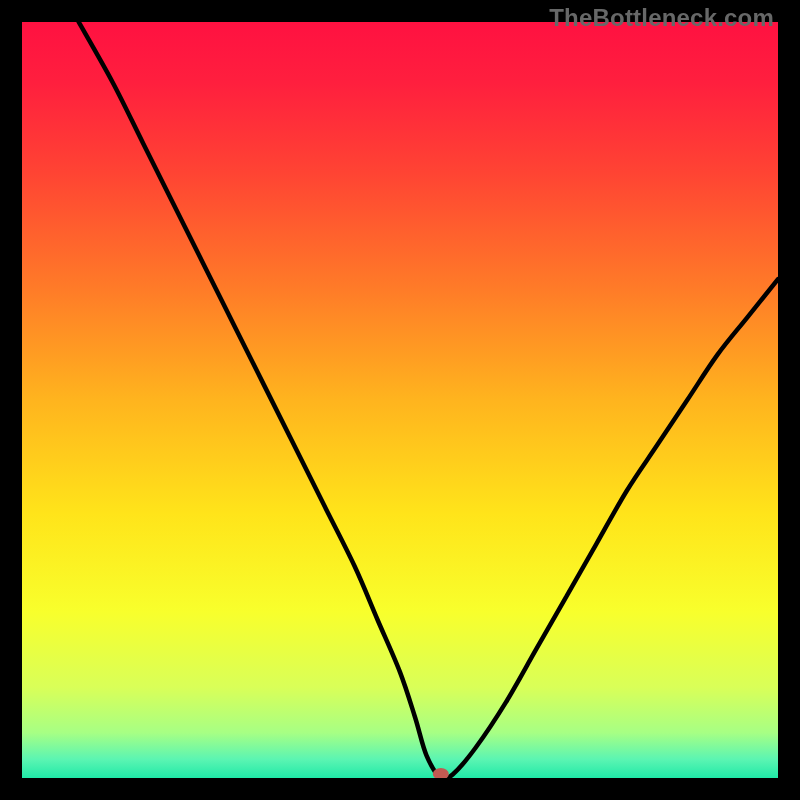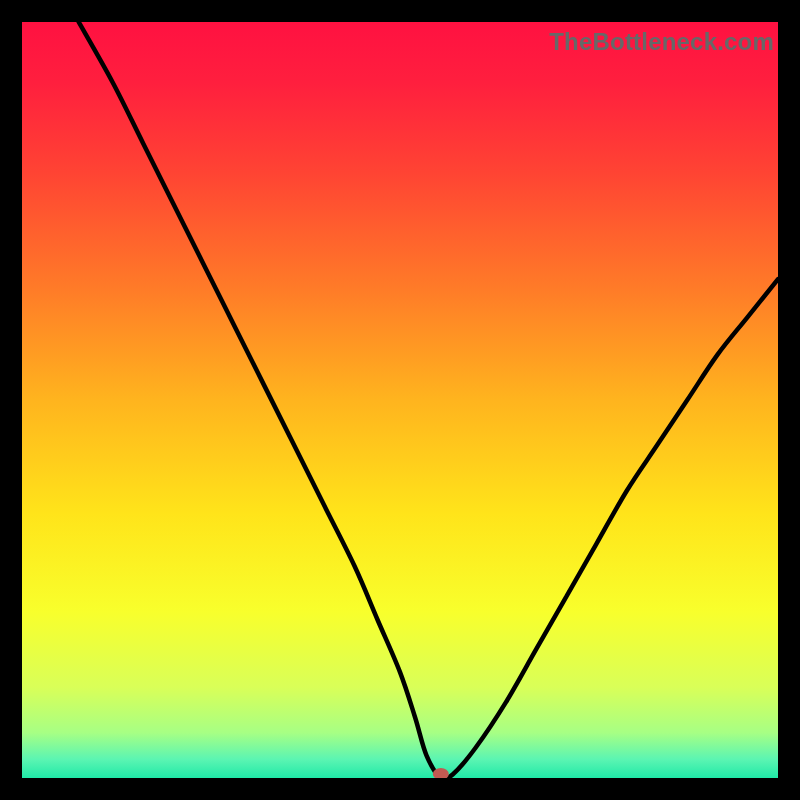--- a/index.html
+++ b/index.html
@@ -20,21 +20,20 @@
   }
   .watermark {
     position: absolute;
     top: 4px;
     right: 26px;
     font-family: Arial, Helvetica, sans-serif;
     font-size: 24px;
     color: #676868;
     font-weight: 600;
     letter-spacing: 0.2px;
-    margin-top: 24px;
   }
   svg {
     position: absolute;
     left: 0;
     top: 0;
     width: 756px;
     height: 756px;
     display: block;
   }
   .curve {

